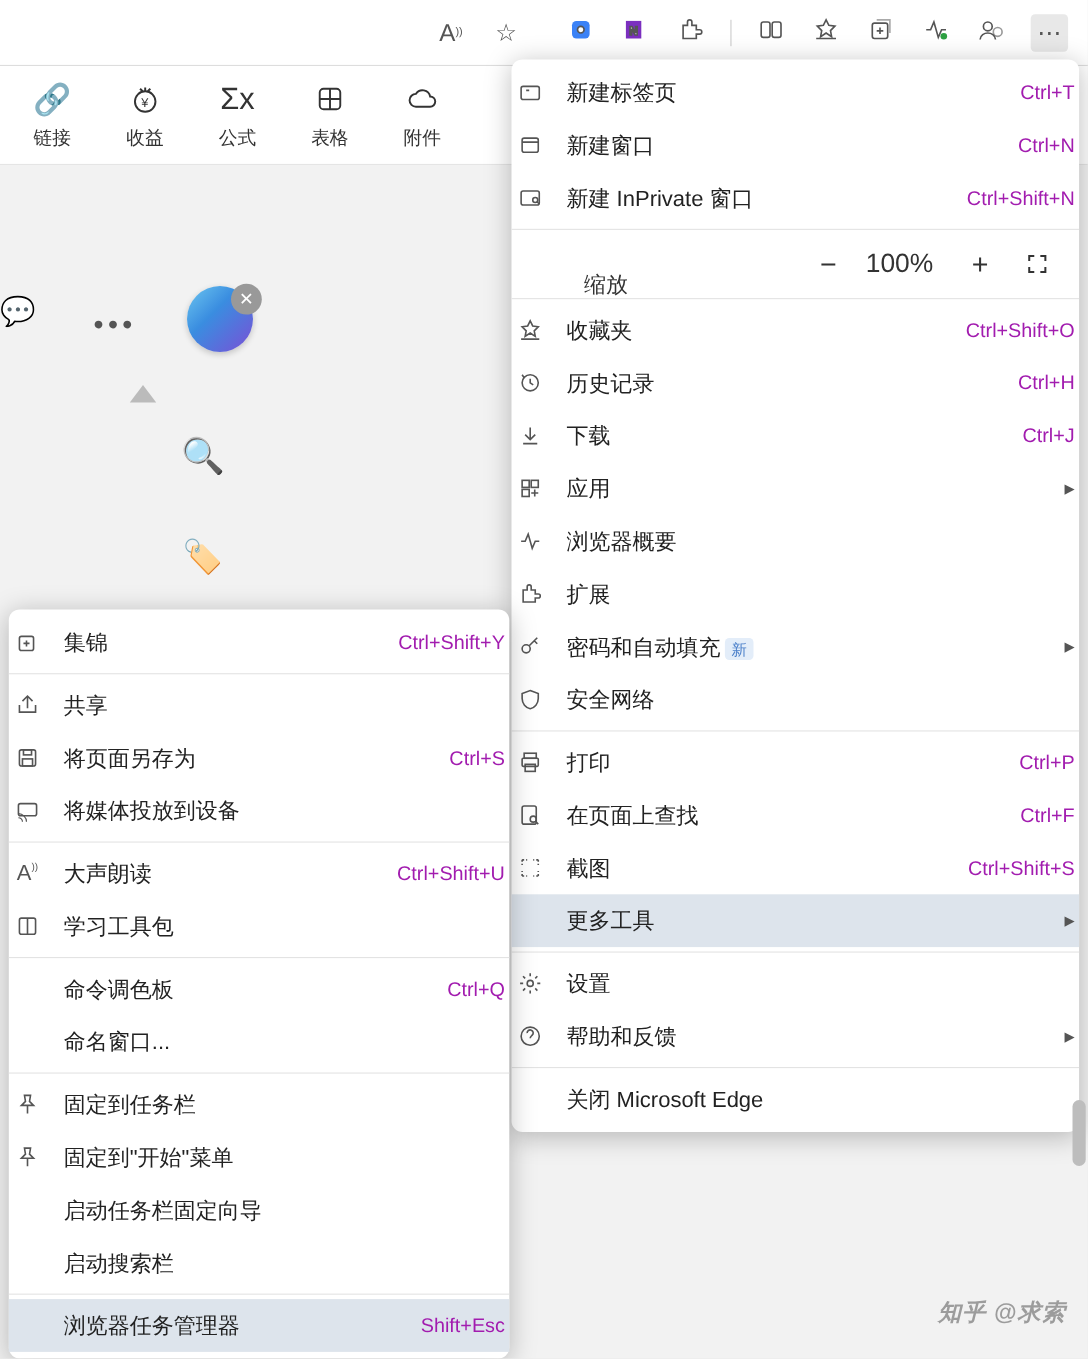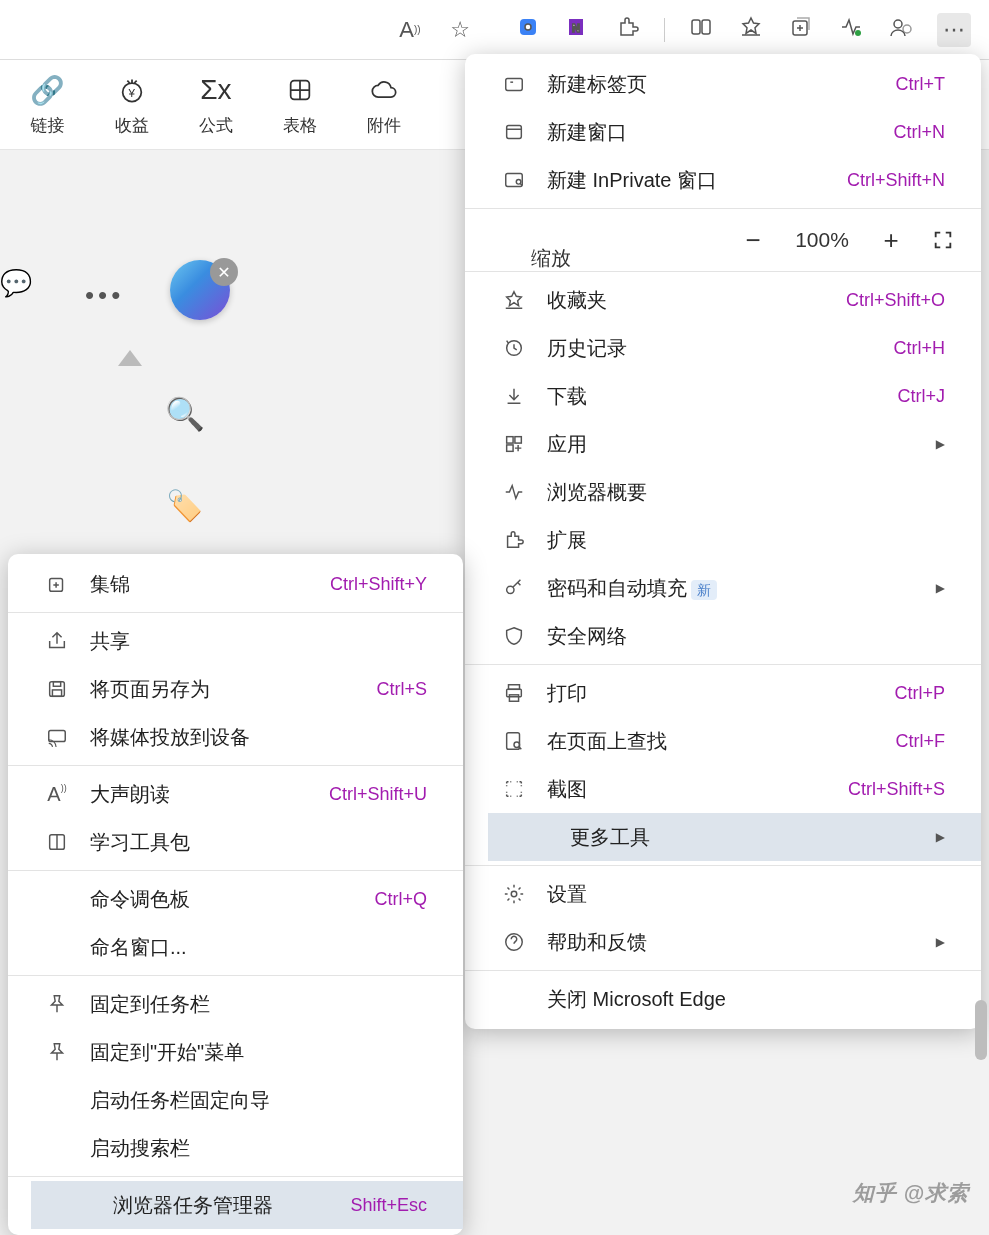--- a/index.html
+++ b/index.html
@@ -17,32 +17,32 @@
 .side-col { position:absolute; left:165px; top:110px; display:flex; flex-direction:column; gap:55px; align-items:center; }
 .copilot-badge { position:absolute; left:170px; top:110px; width:60px; height:60px; border-radius:50%; background:linear-gradient(135deg,#6dc7f0,#3a8de0 40%,#7a4fd6); box-shadow:0 2px 6px rgba(0,0,0,.2); }
 .close-x { position:absolute; left:210px; top:108px; width:28px; height:28px; border-radius:50%; background:#999; color:#fff; display:flex; align-items:center; justify-content:center; font-size:16px; }
 .triangle { position:absolute; left:118px; top:200px; width:0; height:0; border-left:12px solid transparent; border-right:12px solid transparent; border-bottom:16px solid #bbb; }
 .dots3 { position:absolute; left:85px; top:130px; font-size:26px; letter-spacing:4px; color:#555; }
 .bubble { position:absolute; left:0; top:118px; width:40px; height:36px; font-size:26px; }
 
 .menu { position:absolute; background:#fff; border-radius:10px; box-shadow:0 4px 24px rgba(0,0,0,.25); padding:6px 0; }
 .main-menu { left:465px; top:54px; width:516px; }
 .sub-menu { left:8px; top:554px; width:455px; }
-.mi { display:flex; align-items:center; height:48px; padding:0 36px; font-size:20px; cursor:pointer; gap:20px; }
-.mi.highlight { background:#dde4ec;margin-left:23px; }
+.mi { display:flex; align-items:center; height:48px; padding:0 4px; font-size:20px; cursor:pointer; gap:20px; }
+.mi.highlight { background:#dde4ec; }
 .mi .mic { width:26px; display:flex; justify-content:center; font-size:20px; color:#555; }
 .mi .mic svg { width:22px; height:22px; stroke:#555; fill:none; stroke-width:1.6; }
 .mi .lbl { flex:1; color:#222; }
 .mi .shortcut { font-size:18px; color:#a21caf; }
 .mi .caret { font-size:12px; color:#555; }
 .sep { height:1px; background:#e3e3e3; margin:4px 0; }
 .zoom-row { display:flex; align-items:center; height:54px; padding:0 20px; gap:16px; }
 .zoom-row .lbl { margin-left:46px; flex:1; font-size:20px;margin-top:36px; }
 .zbtn { width:36px; height:36px; display:flex; align-items:center; justify-content:center; font-size:26px; cursor:pointer; }
-.zval { font-size:21px; width:70px; text-align:center; }
+.zval { font-size:24px; width:70px; }
 .badge-new { background:#e3edf9; color:#4a7fc9; font-size:14px; padding:2px 6px; border-radius:4px; margin-left:4px; }
 .watermark { position:absolute; right:20px; bottom:28px; font-size:21px; color:rgba(120,120,120,.7); font-style:italic; letter-spacing:1px;font-weight:bold; }
 .scroll-thumb { position:absolute; right:2px; top:1000px; width:12px; height:60px; background:#bdbdbd; border-radius:6px; }
 </style>
 </head>
 <body>
 
 <div class="toolbar-top">
   <div class="tb-left">
     <div class="ic">A<sup style="font-size:10px">))</sup></div>

